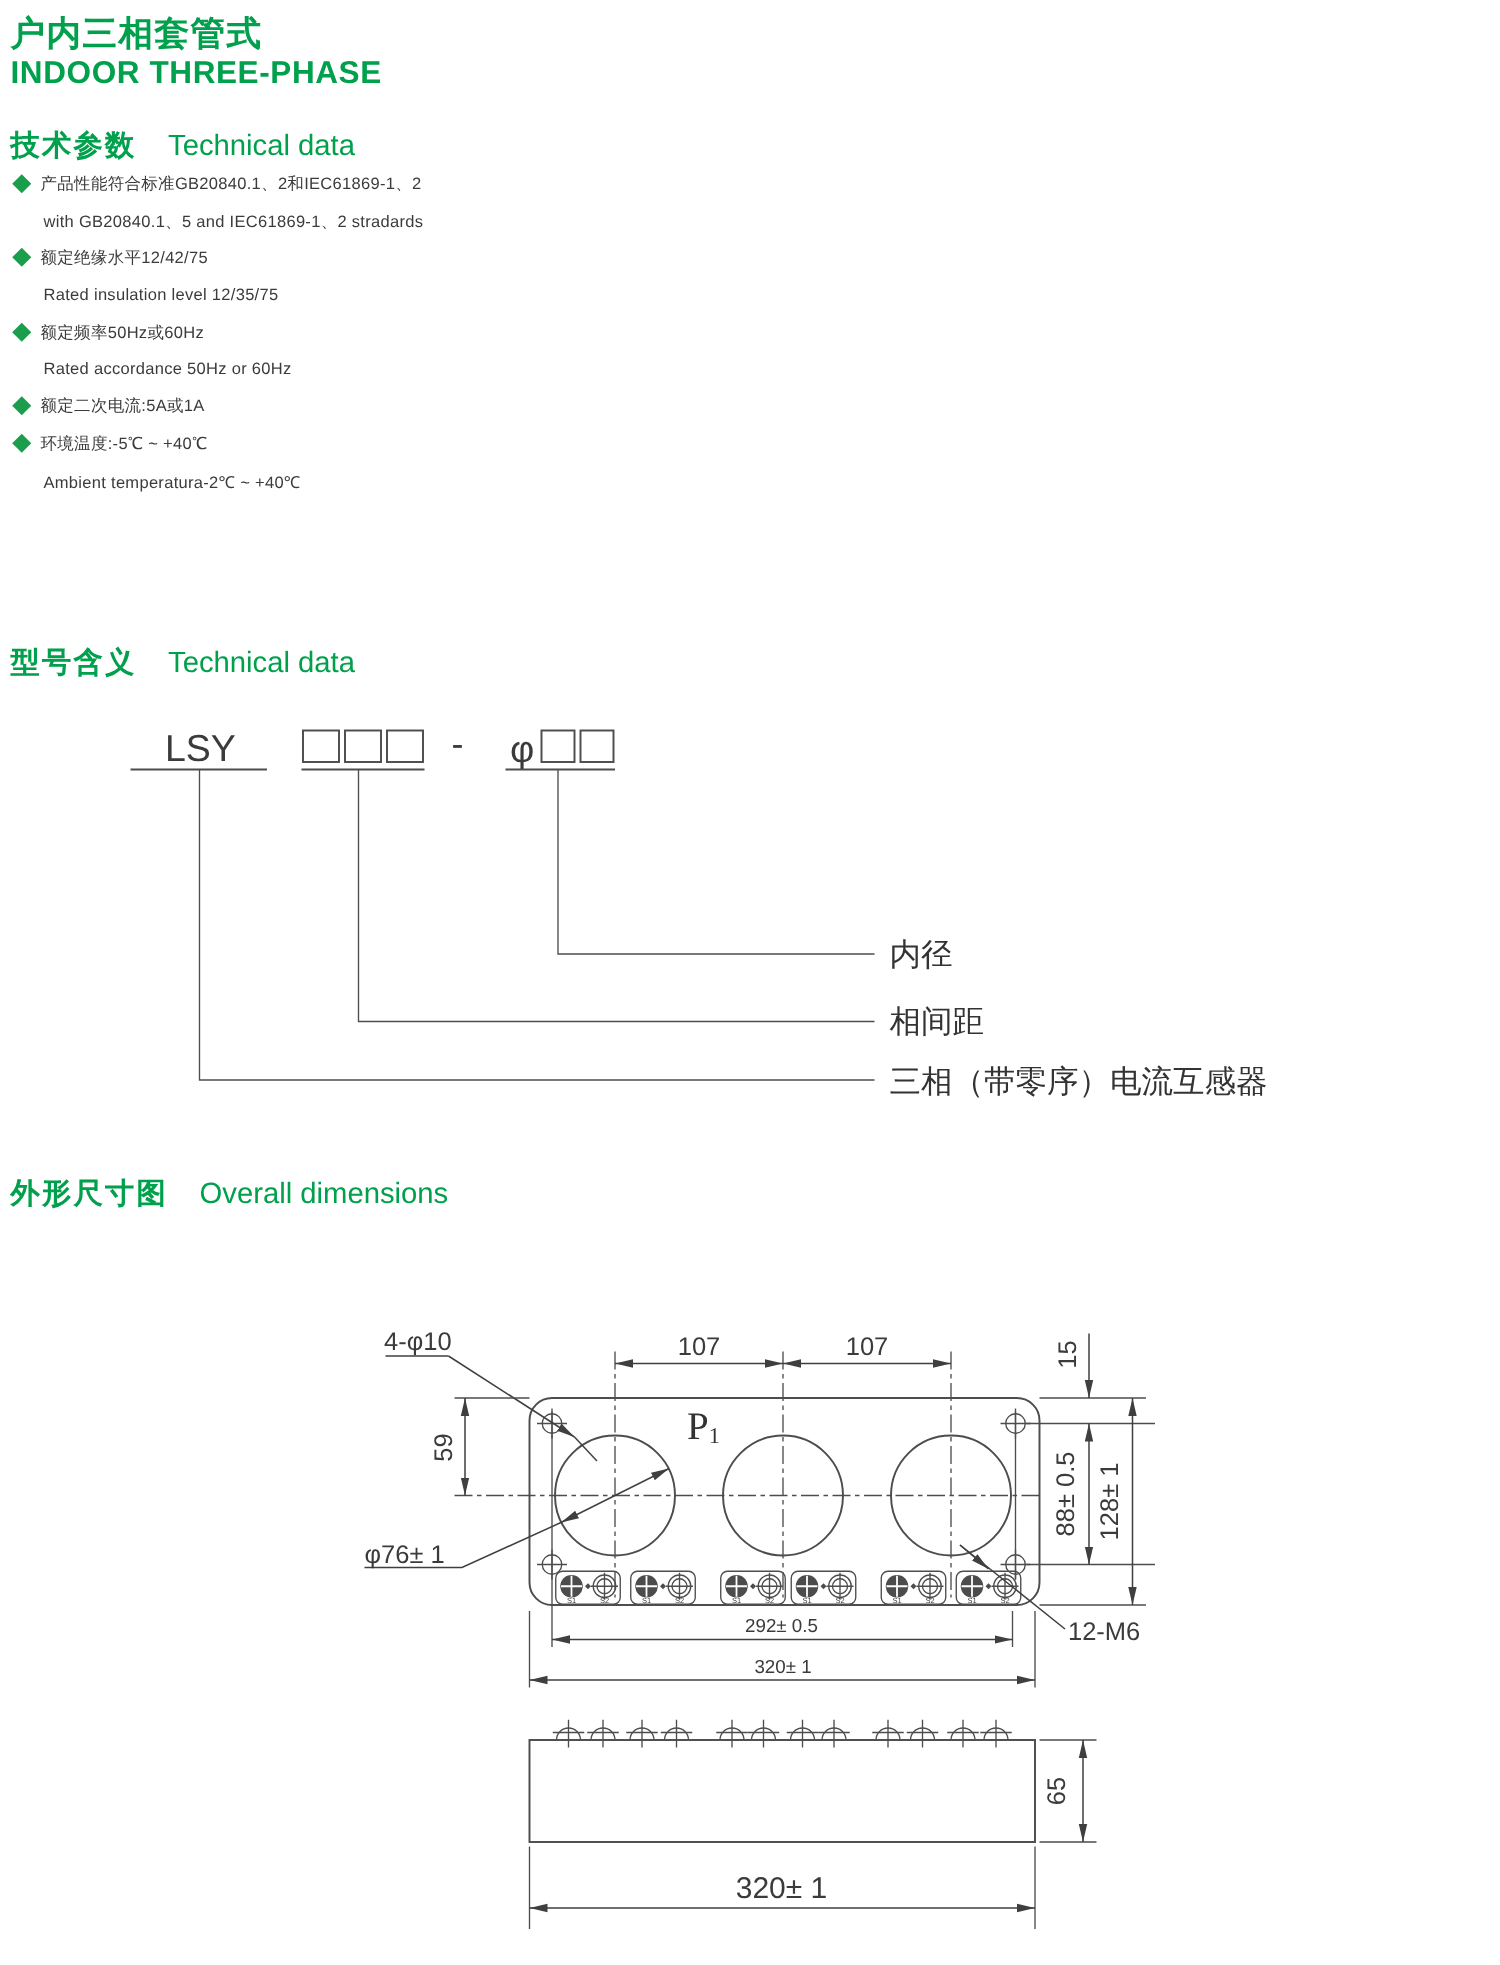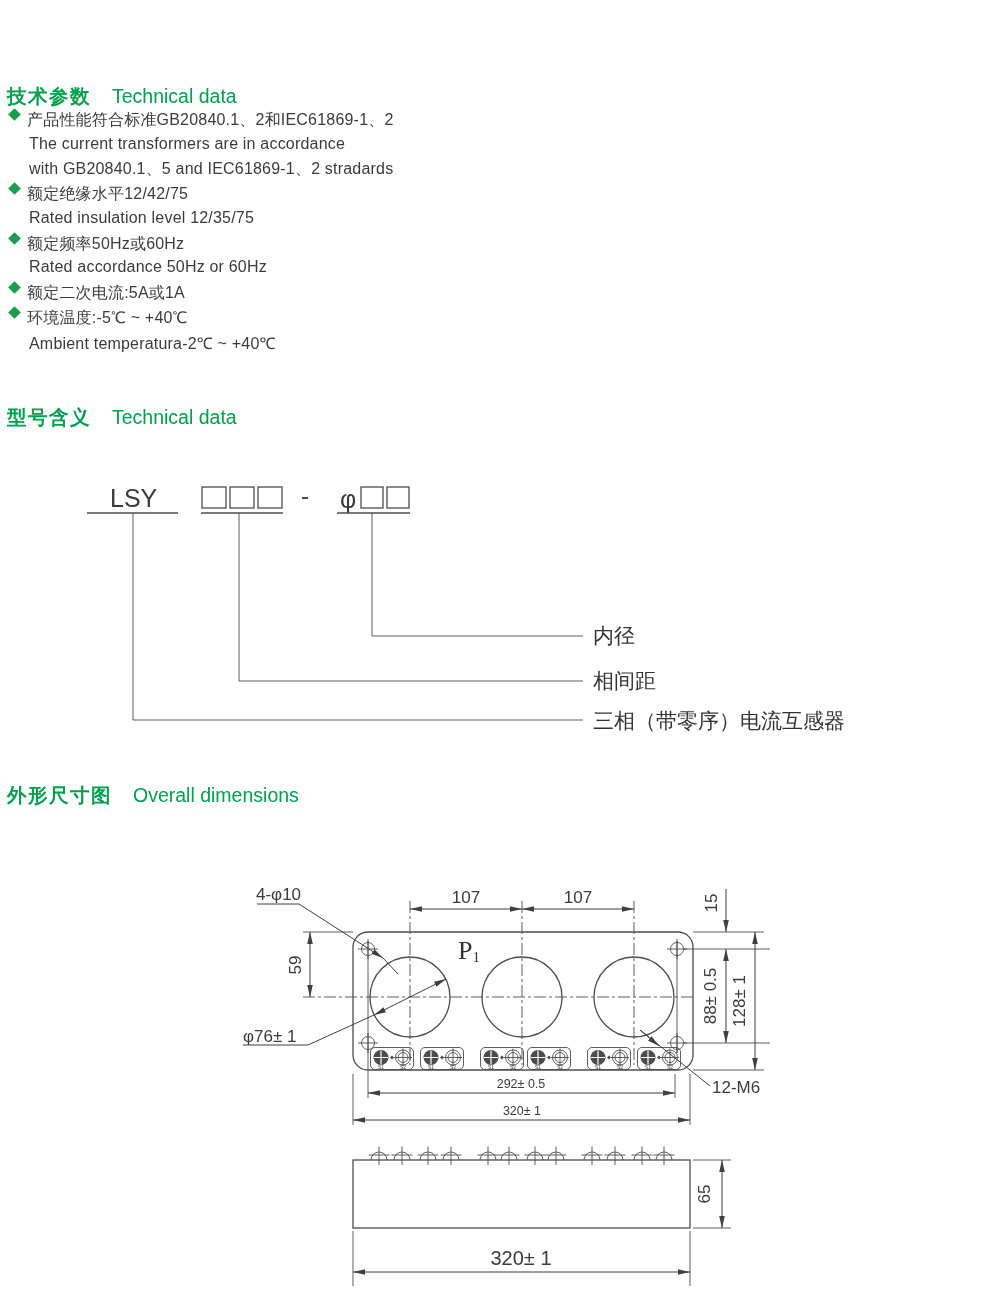--- a/index.html
+++ b/index.html
@@ -7,21 +7,21 @@
         font-family:"Liberation Sans",sans-serif;color:#3b3b3b;}
   .abs{position:absolute;}
   
   .title-cn{font-size:23px;font-weight:bold;color:#00A04D;letter-spacing:1px;line-height:27px;}
   .title-en{font-size:21px;font-weight:bold;color:#00A04D;letter-spacing:.4px;line-height:25px;}
   .sec{position:absolute;left:7px;font-size:19.5px;color:#00A04D;white-space:nowrap;}
   .sec .cn{font-weight:bold;letter-spacing:1.5px;}
   .sec .en{font-weight:normal;margin-left:21px;}
   
   .tech{position:absolute;left:8px;top:110px;width:480px;}
-  .trow{height:24.72px;display:flex;font-size:16px;
+  .trow{height:24.72px;display:flex;align-items:center;font-size:11px;
         letter-spacing:.2px;color:#3b3b3b;white-space:nowrap;}
   .trow .dia{width:9px;height:9px;background:#1B9E4B;transform:rotate(45deg);
              margin:0 8px 0 2px;flex:none;}
   .trow.cont{padding-left:21px;}
   
   svg{display:block;}
   .ln{stroke:#4d4d4d;stroke-width:1.3;fill:none;}
   .thin{stroke:#4d4d4d;stroke-width:.9;fill:none;}
   .cl{stroke:#4d4d4d;stroke-width:.9;fill:none;stroke-dasharray:12 3 3 3;}
   .dim{stroke:#3f3f3f;stroke-width:1;fill:none;}
@@ -32,34 +32,35 @@
   .mt{font-family:"Liberation Sans",sans-serif;font-size:25px;fill:#3b3b3b;}
   .mdash{font-size:24px;}
   .ml{font-family:"Liberation Sans",sans-serif;font-size:21px;fill:#333;}
   .tb{fill:#3b3b3b;font-family:"Liberation Sans",sans-serif;}
 </style>
 </head>
 <body>
 
 <div class="page">
 
+  <div class="abs" style="left:7px;top:9px;">
+    <div class="title-cn">户内三相套管式</div>
+    <div class="title-en">INDOOR THREE-PHASE</div>
+  </div>
 
   <div class="sec" style="top:83px;">
     <span class="cn">技术参数</span><span class="en">Technical data</span>
   </div>
 
   <div class="tech">
     <div class="trow">
         <span class="dia"></span>
         <span>产品性能符合标准GB20840.1、2和IEC61869-1、2</span>
       </div>
     <div class="trow cont">
-        <span>The current transformers are in accordance</span>
-      </div>
-    <div class="trow cont">
         <span>with GB20840.1、5 and IEC61869-1、2 stradards</span>
       </div>
     <div class="trow">
         <span class="dia"></span>
         <span>额定绝缘水平12/42/75</span>
       </div>
     <div class="trow cont">
         <span>Rated insulation level 12/35/75</span>
       </div>
     <div class="trow">
@@ -75,21 +76,21 @@
       </div>
     <div class="trow">
         <span class="dia"></span>
         <span>环境温度:-5℃ ~ +40℃</span>
       </div>
     <div class="trow cont">
         <span>Ambient temperatura-2℃ ~ +40℃</span>
       </div>
   </div>
 
-  <div class="sec" style="top:404px;">
+  <div class="sec" style="top:428px;">
     <span class="cn">型号含义</span><span class="en">Technical data</span>
   </div>
 
   <svg class="abs" style="left:0;top:480px;" width="1000" height="280" viewBox="0 0 1000 280">
     <text class="mt" x="110" y="27">LSY</text>
     <rect class="ln" x="202" y="7" width="24" height="21"></rect>
     <rect class="ln" x="230" y="7" width="24" height="21"></rect>
     <rect class="ln" x="258" y="7" width="24" height="21"></rect>
     <text class="mt mdash" x="301" y="24">-</text>
     <text class="mt" x="340" y="28">φ</text>

